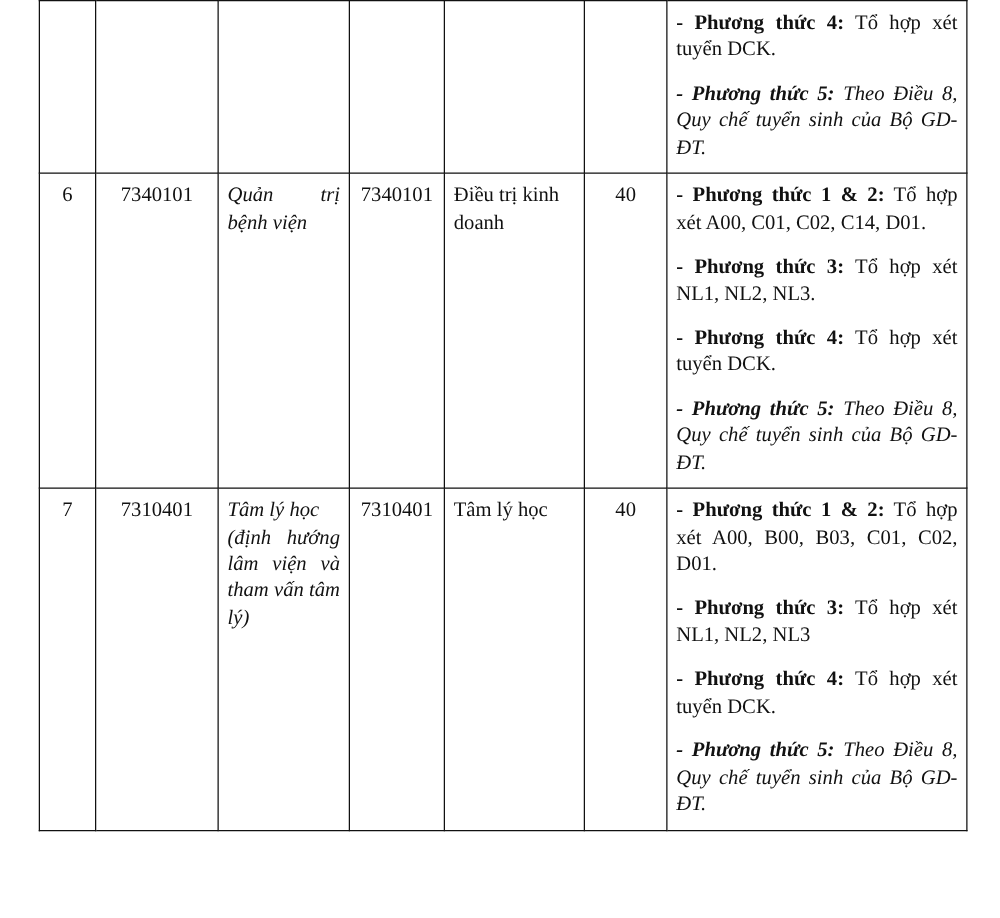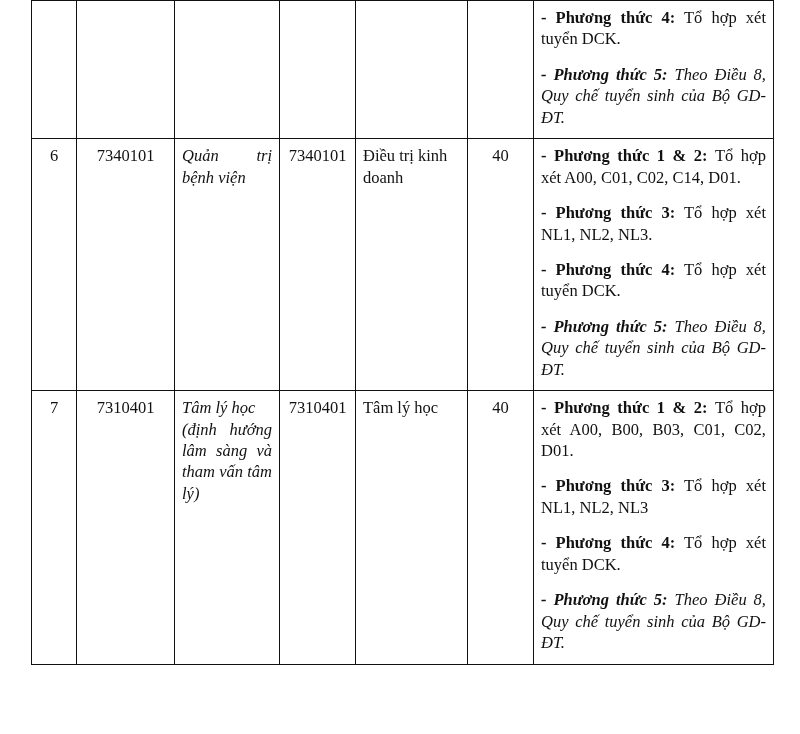--- a/index.html
+++ b/index.html
@@ -115,21 +115,21 @@
             <b>- Phương thức 5:</b><span> Theo Điều 8, Quy chế tuyển sinh của Bộ GD-ĐT.</span>
           </p>
         </td>
       </tr>
 
       <tr>
         <td class="center">7</td>
         <td class="center">7310401</td>
         <td class="name-just">
           <span>Tâm lý học</span>
-          <span class="sub">(định hướng lâm sàng và tham vấn tâm lý)</span>
+          <span class="sub">(định hướng lâm viện và tham vấn tâm lý)</span>
         </td>
         <td class="center">7310401</td>
         <td>Tâm lý học</td>
         <td class="center">40</td>
         <td>
           <p class="method-p">
             <b>- Phương thức 1 &amp; 2:</b><span> Tổ hợp xét A00, B00, B03, C01, C02, D01.</span>
           </p>
           <p class="method-p">
             <b>- Phương thức 3:</b><span> Tổ hợp xét NL1, NL2, NL3</span>

